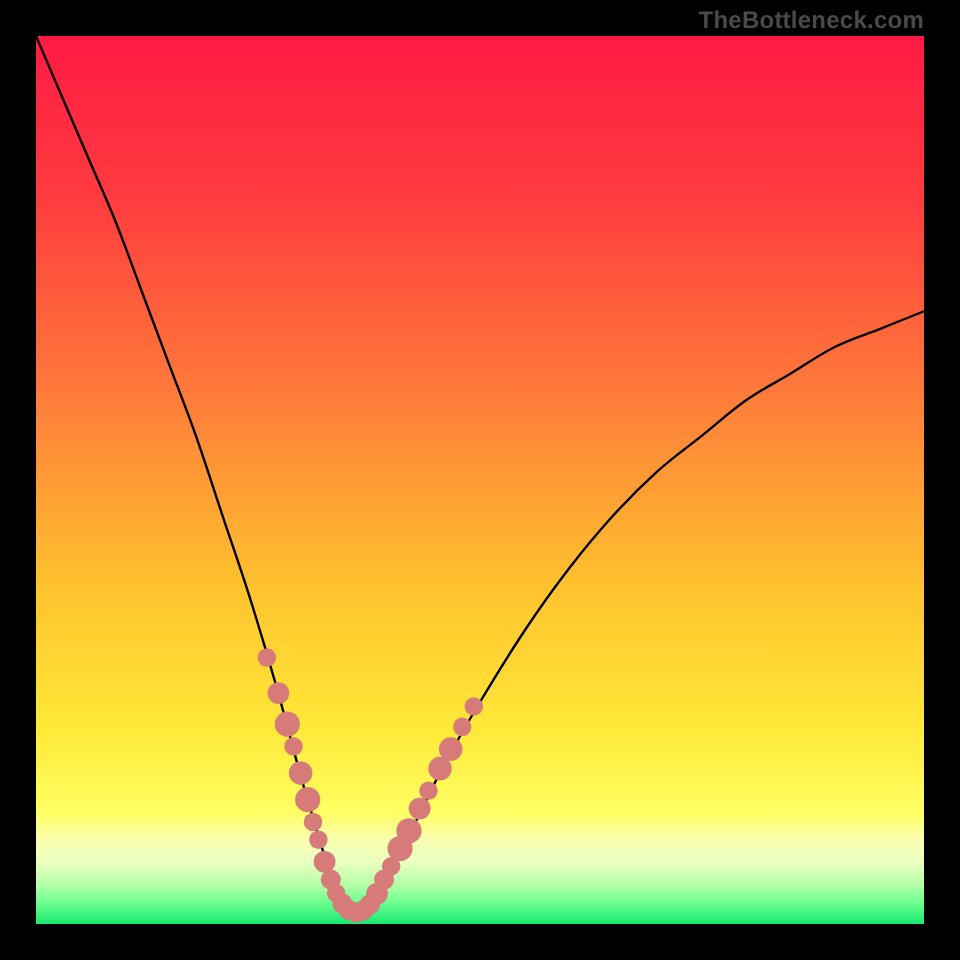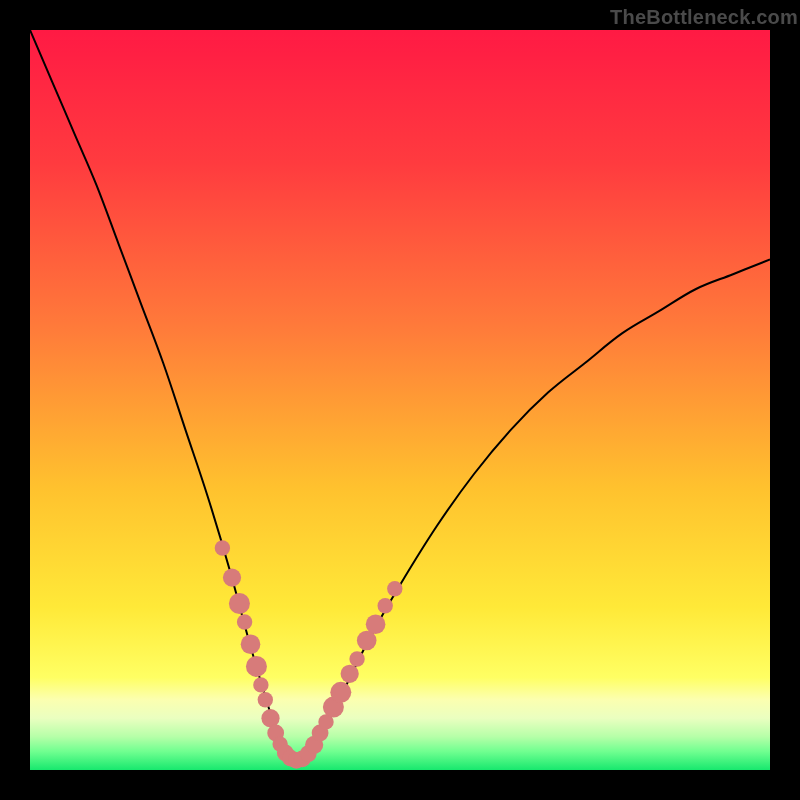--- a/index.html
+++ b/index.html
@@ -25,21 +25,21 @@
     height: 740px;
     overflow: hidden;
   }
   .gradient {
     position: absolute;
     left: 0; top: 0; right: 0; bottom: 0;
   }
   .watermark {
     position: absolute;
     top: 6px;
-    right: 2px;
+    right: 30px;
     font-size: 20px;
     font-weight: 600;
     color: #4a4a4a;
     letter-spacing: 0.2px;
   }
   svg.curve {
     position: absolute;
     left: 0; top: 0;
     width: 740px;
     height: 740px;

